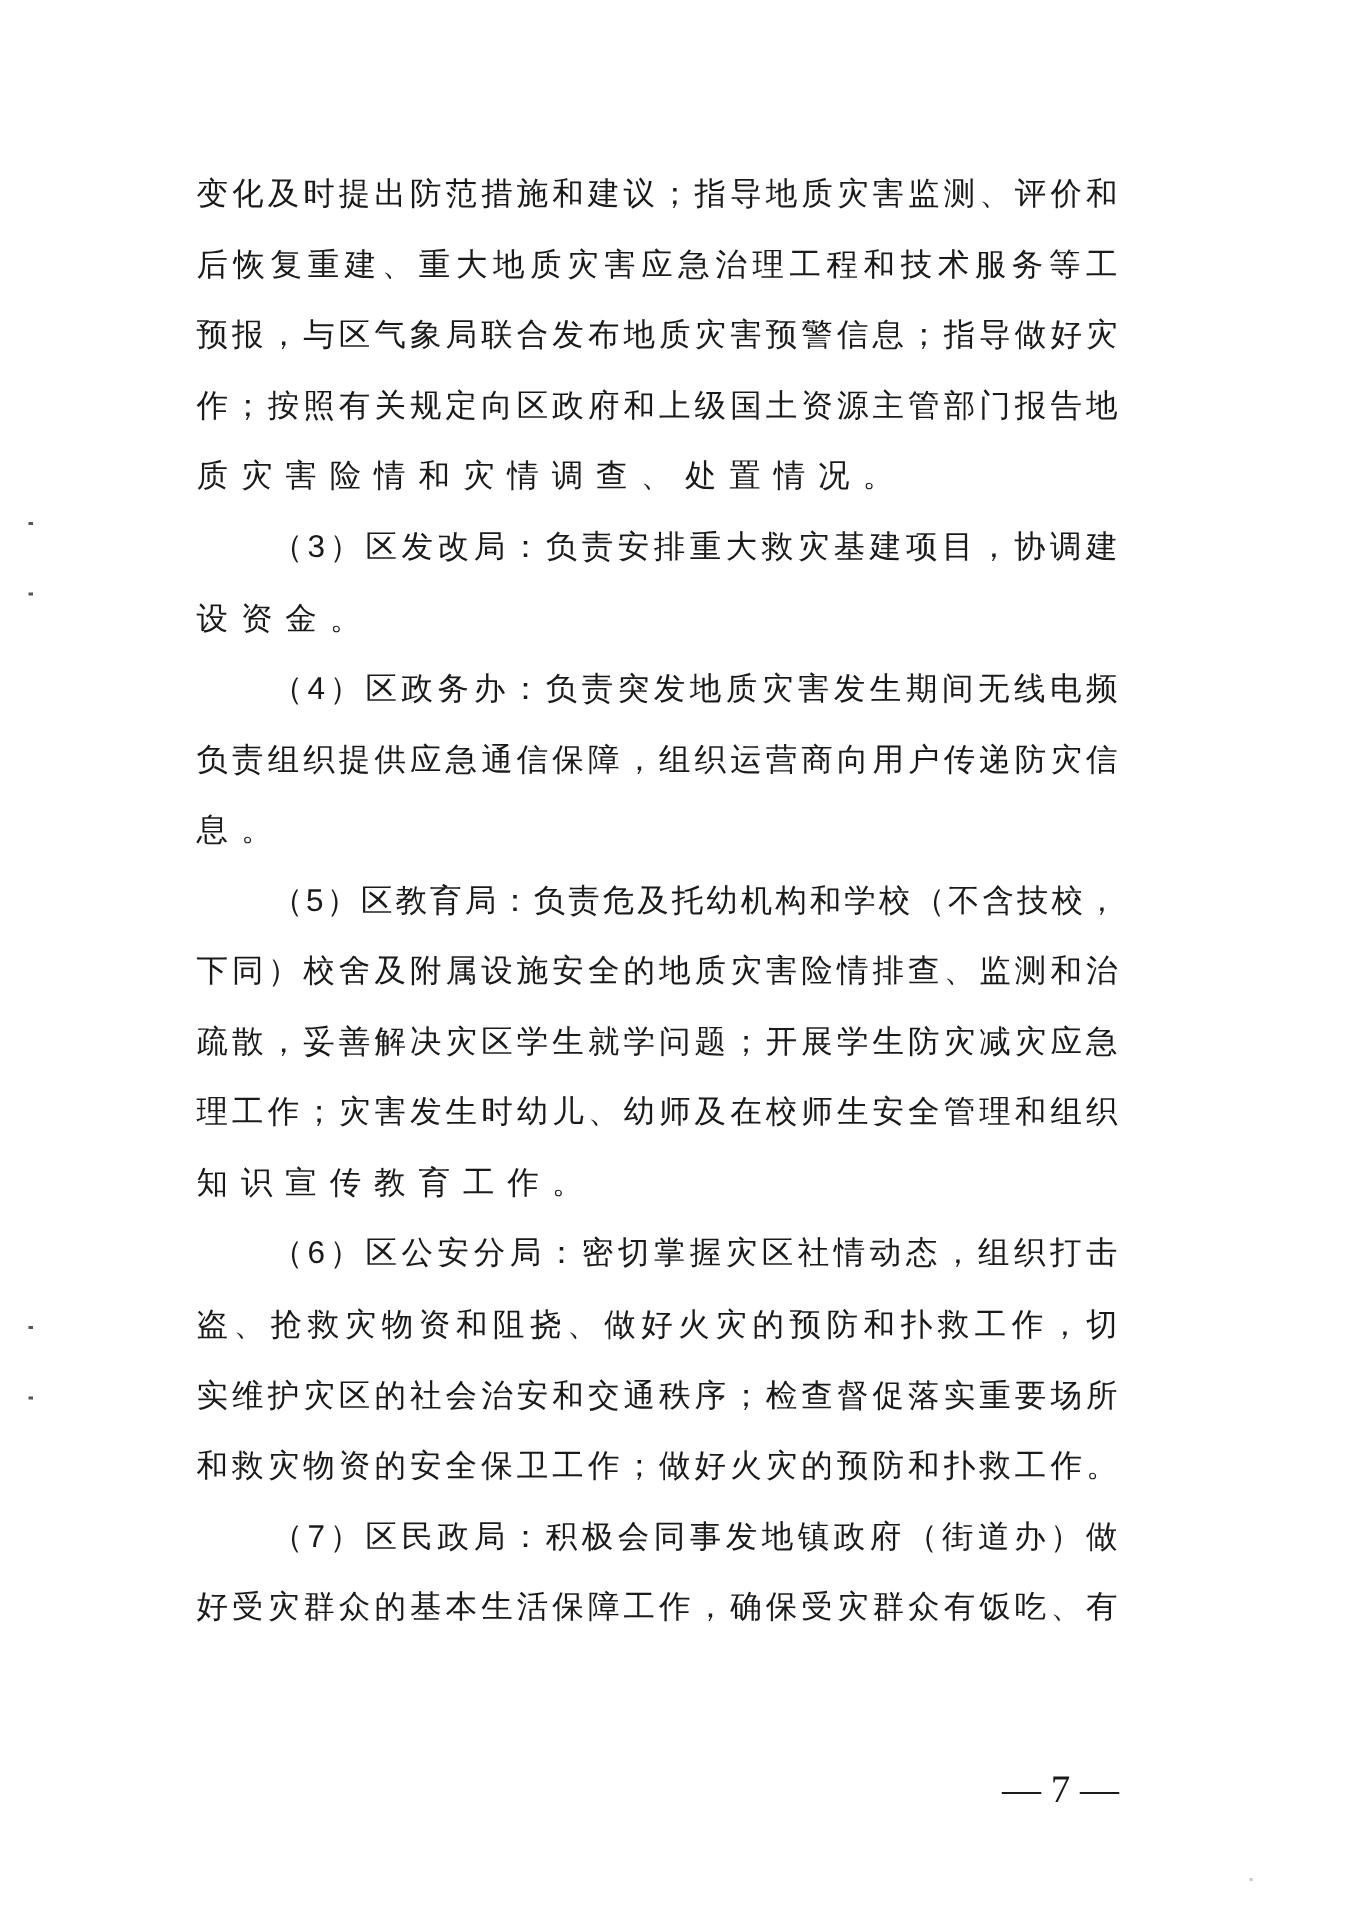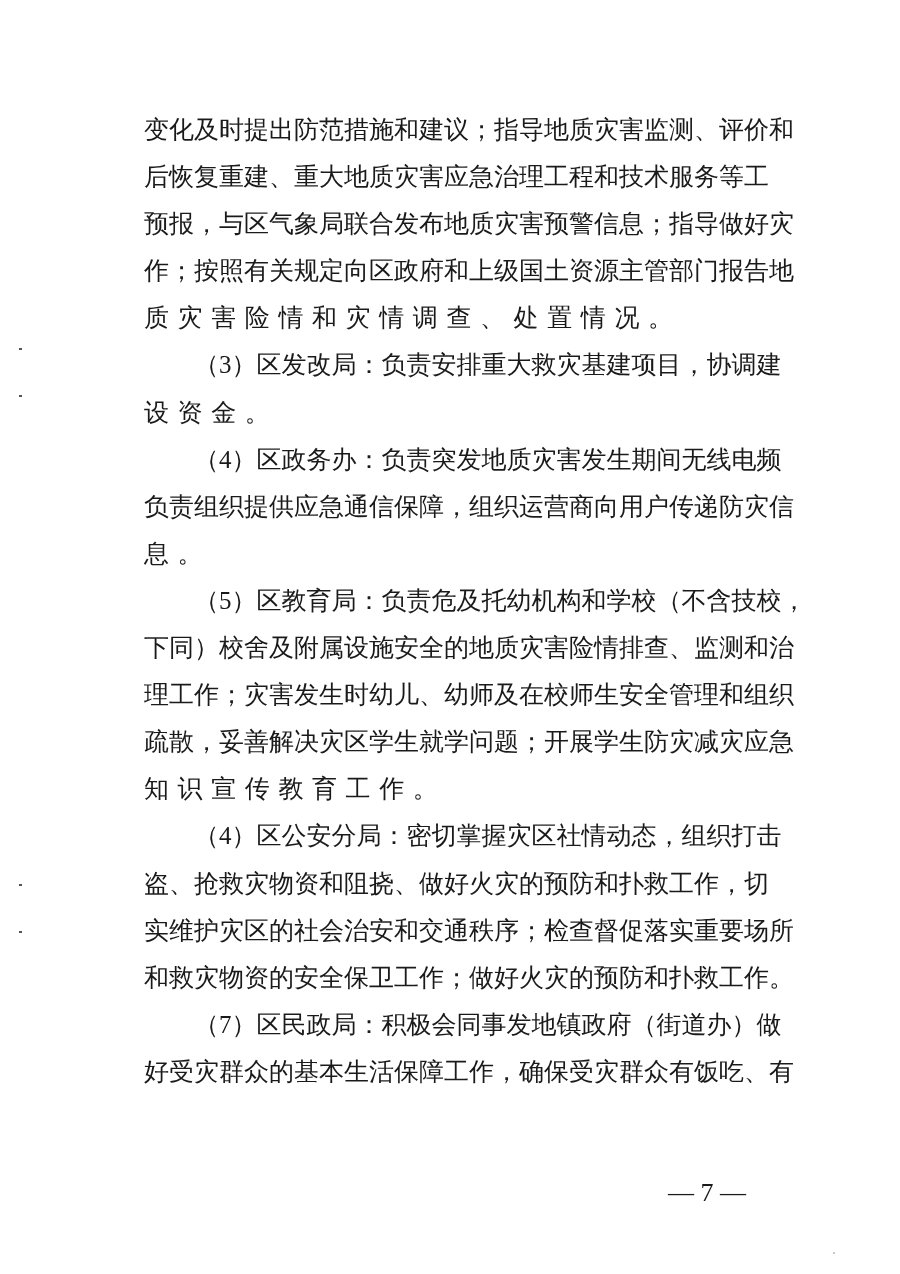--- a/index.html
+++ b/index.html
@@ -16,25 +16,25 @@
   .page {
     position: absolute;
     left: 0;
     top: 0;
     width: 900px;
     height: 1274px;
     background: #ffffff;
   }
   .text-block {
     position: absolute;
-    left: 144px;
+    left: 131px;
     top: 106px;
     width: 614px;
-    font-family: Liberation Serif, serif;
-    font-size: 25px;
+    font-family: Liberation Sans, sans-serif;
+    font-size: 21px;
     color: #1a1a1a;
   }
   .line {
     height: 47.1px;
     line-height: 47.1px;
     white-space: nowrap;
     letter-spacing: 8.6px;
   }
   .line.justify {
     text-align: justify;
@@ -81,25 +81,25 @@
 
     <div class="line justify indent">（3）区发改局：负责安排重大救灾基建项目，协调建</div>
     <div class="line">设资金。</div>
 
     <div class="line justify indent">（4）区政务办：负责突发地质灾害发生期间无线电频</div>
     <div class="line justify">负责组织提供应急通信保障，组织运营商向用户传递防灾信</div>
     <div class="line">息。</div>
 
     <div class="line justify indent">（5）区教育局：负责危及托幼机构和学校（不含技校，</div>
     <div class="line justify">下同）校舍及附属设施安全的地质灾害险情排查、监测和治</div>
+    <div class="line justify">疏散，妥善解决灾区学生就学问题；开展学生防灾减灾应急</div>
     <div class="line justify">理工作；灾害发生时幼儿、幼师及在校师生安全管理和组织</div>
-    <div class="line justify">疏散，妥善解决灾区学生就学问题；开展学生防灾减灾应急</div>
     <div class="line">知识宣传教育工作。</div>
 
-    <div class="line justify indent">（4）区公安分局：密切掌握灾区社情动态，组织打击</div>
+    <div class="line justify indent">（6）区公安分局：密切掌握灾区社情动态，组织打击</div>
     <div class="line justify">盗、抢救灾物资和阻挠、做好火灾的预防和扑救工作，切</div>
     <div class="line justify">实维护灾区的社会治安和交通秩序；检查督促落实重要场所</div>
     <div class="line justify">和救灾物资的安全保卫工作；做好火灾的预防和扑救工作。</div>
 
     <div class="line justify indent">（7）区民政局：积极会同事发地镇政府（街道办）做</div>
     <div class="line justify">好受灾群众的基本生活保障工作，确保受灾群众有饭吃、有</div>
   </div>
 
   <div class="page-number">— 7 —</div>
 

